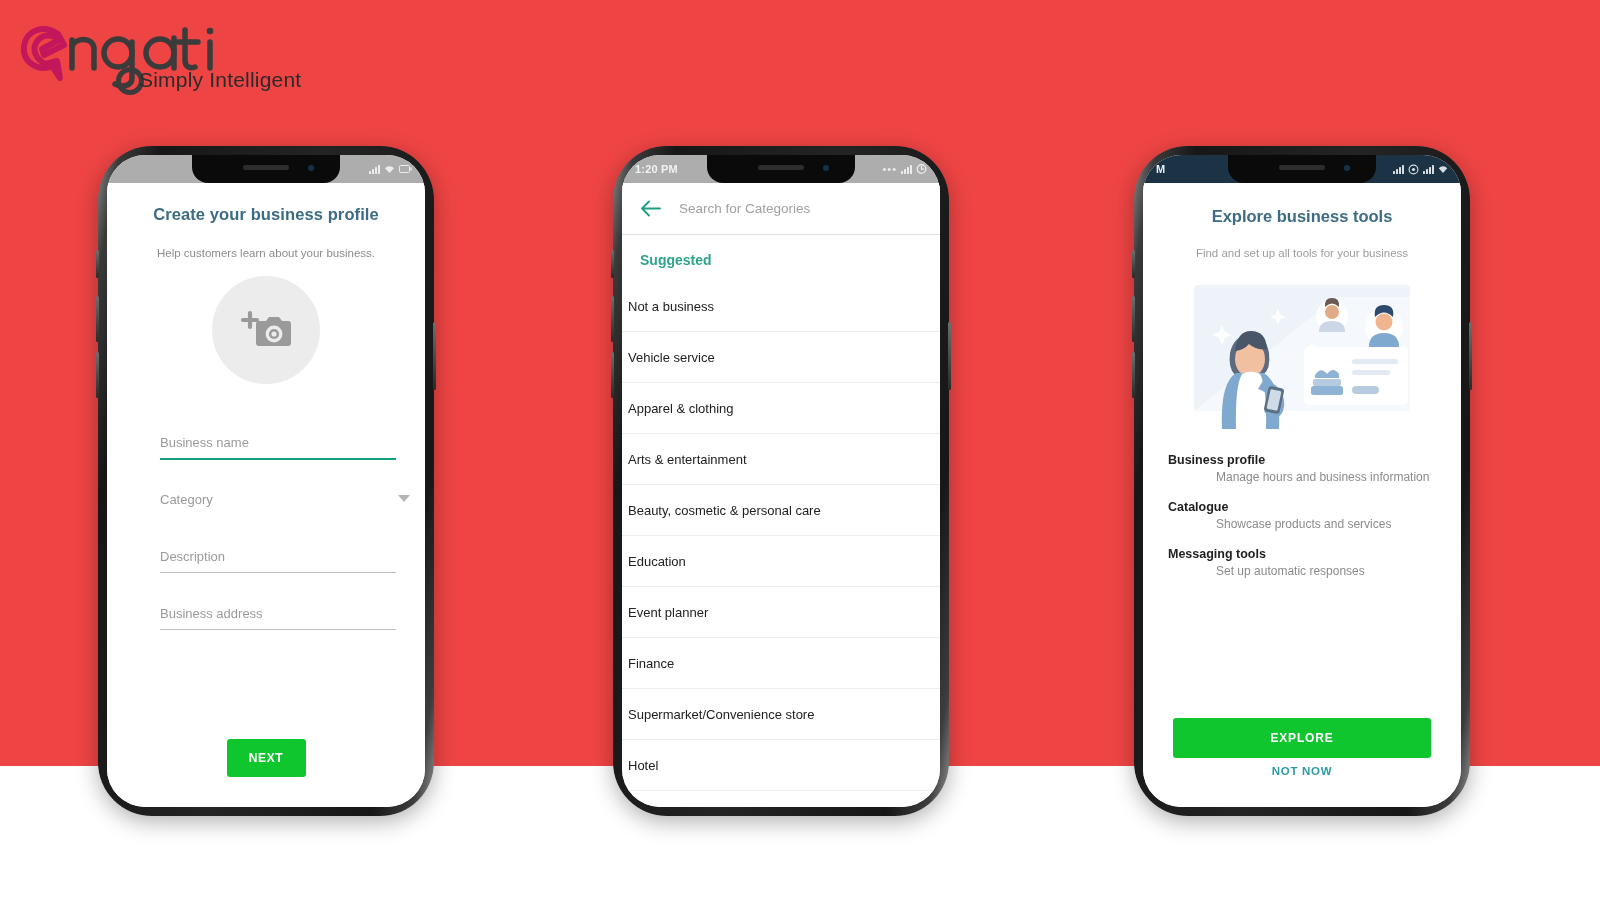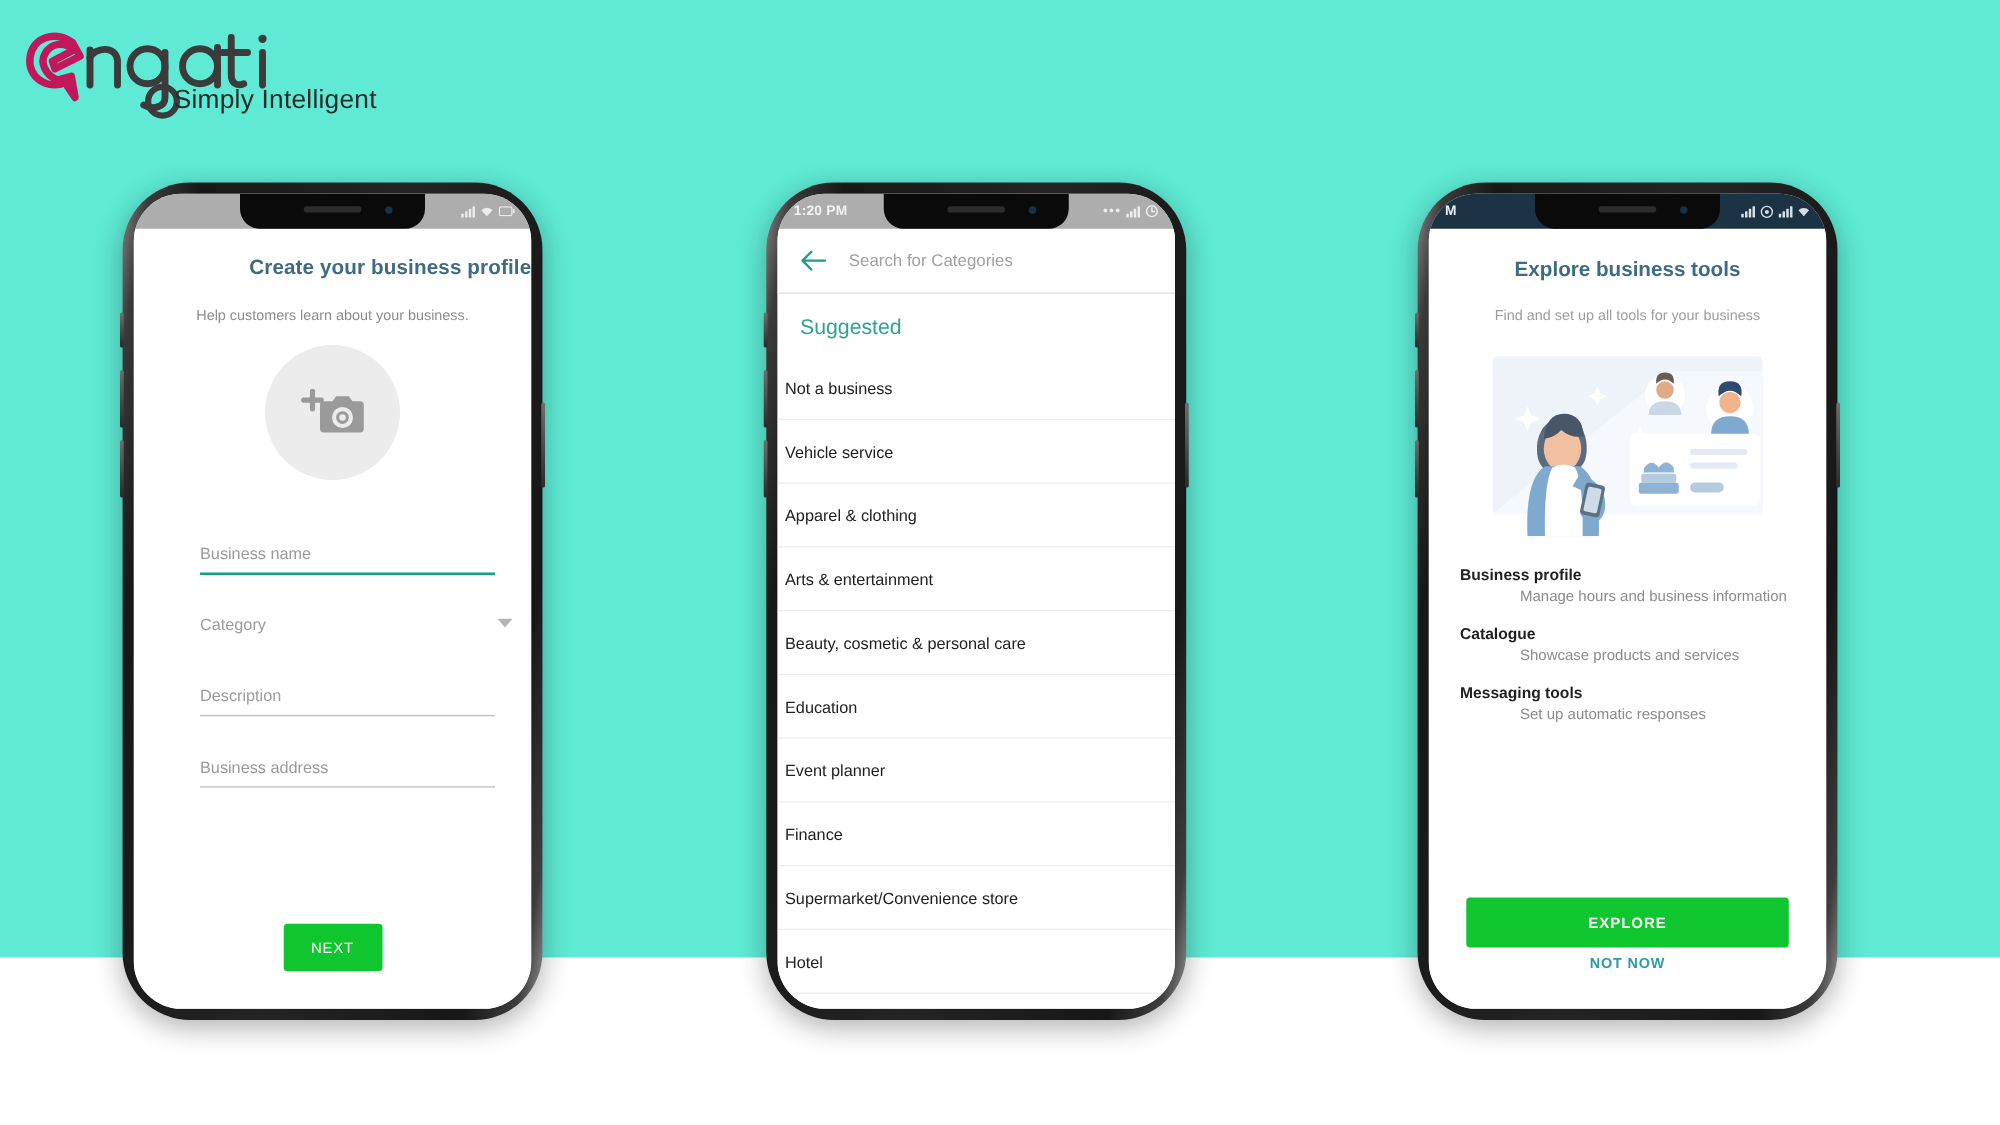--- a/index.html
+++ b/index.html
@@ -3,21 +3,21 @@
 <meta charset="utf-8">
 <title>WhatsApp Business onboarding screens</title>
 <style>
   * { box-sizing: border-box; margin: 0; padding: 0; }
   html, body {
     width: 1600px; height: 900px;
     background: #ffffff;
     font-family: "Liberation Sans", sans-serif;
     overflow: hidden;
   }
-  #stage { position: relative; width: 1600px; height: 766px; background:#5eead4; }
+  #stage { position: relative; width: 1600px; height: 766px; background:#ef4444; }
 
   
   #logo { position: absolute; left: 14px; top: 12px; width: 270px; height: 84px; }
   #logo svg { display: block; }
   .logo-tag {
     position: absolute; left: 125px; top: 56px;
     font-size: 21px; color: #2b2b2b; letter-spacing: .2px;
     font-family: "Liberation Sans", sans-serif; white-space: nowrap;
   }
 
@@ -81,21 +81,21 @@
   .sb-right svg { display:block; }
   .bars { display:flex; align-items:flex-end; gap:1px; height:9px; }
   .bars i { display:block; width:2px; background: currentColor; border-radius:.5px; }
   .bars i:nth-child(1){height:3px}.bars i:nth-child(2){height:5px}
   .bars i:nth-child(3){height:7px}.bars i:nth-child(4){height:9px}
   .dots { letter-spacing: 1px; font-size: 11px; line-height: 1; }
 
   
   .s1-body { position: absolute; left:0; right:0; top:28px; bottom:0; background:#fff; }
   .s1-title {
-    margin-top: 22px; text-align: right;
+    margin-top: 22px; text-align: center;
     font-size: 16.5px; font-weight: 700; color: #3c6b83; letter-spacing: .1px;
   }
   .s1-sub {
     margin-top: 23px; text-align: center;
     font-size: 11.5px; color: #8c8c8c;
   }
   .avatar-wrap { margin-top: 17px; display: flex; justify-content: center; }
   .avatar-circle {
     width: 108px; height: 108px; border-radius: 50%;
     background: #ececec; display:flex; align-items:center; justify-content:center;
@@ -111,36 +111,36 @@
   .field.noline .rule { background: transparent; }
   .field .caret {
     position: absolute; right: -14px; bottom: 16px;
     width: 0; height: 0;
     border-left: 6px solid transparent; border-right: 6px solid transparent;
     border-top: 7px solid #b5b5b5;
   }
   .s1-footer { position: absolute; left:0; right:0; bottom: 30px; display:flex; justify-content:center; }
   .btn-next {
     width: 79px; height: 38px; border: none; border-radius: 3px;
-    background: #10c62e; color: #fff; font-size: 12px; font-weight: 400;
+    background: #10c62e; color: #fff; font-size: 12px; font-weight: 700;
     letter-spacing: .6px; font-family: "Liberation Sans", sans-serif;
     cursor: pointer;
   }
 
   
   .s2-body { position: absolute; left:0; right:0; top:28px; bottom:0; background:#fff; }
   .searchbar {
     height: 52px; display:flex; align-items:center; gap: 18px; padding: 0 18px;
     border-bottom: 1px solid #e0e0e0; background:#fff;
   }
   .search-ph { font-size: 13.5px; color: #a0a0a0; }
   .cat-list { position:absolute; left:0; right:0; top:53px; bottom:0; overflow:hidden; }
   .cat-head {
     padding: 16px 18px 13px;
-    font-size: 17px; color: #2fa48d; font-weight: 400;
+    font-size: 14px; color: #2fa48d; font-weight: 700;
   }
   .cat-item {
     height: 51px; display:flex; align-items:center; padding: 0 6px;
     font-size: 13px; color: #212121;
     border-bottom: 1px solid #ededed;
     text-align: center;
   }
   .cat-item:first-of-type { border-top: none; }
 
   

